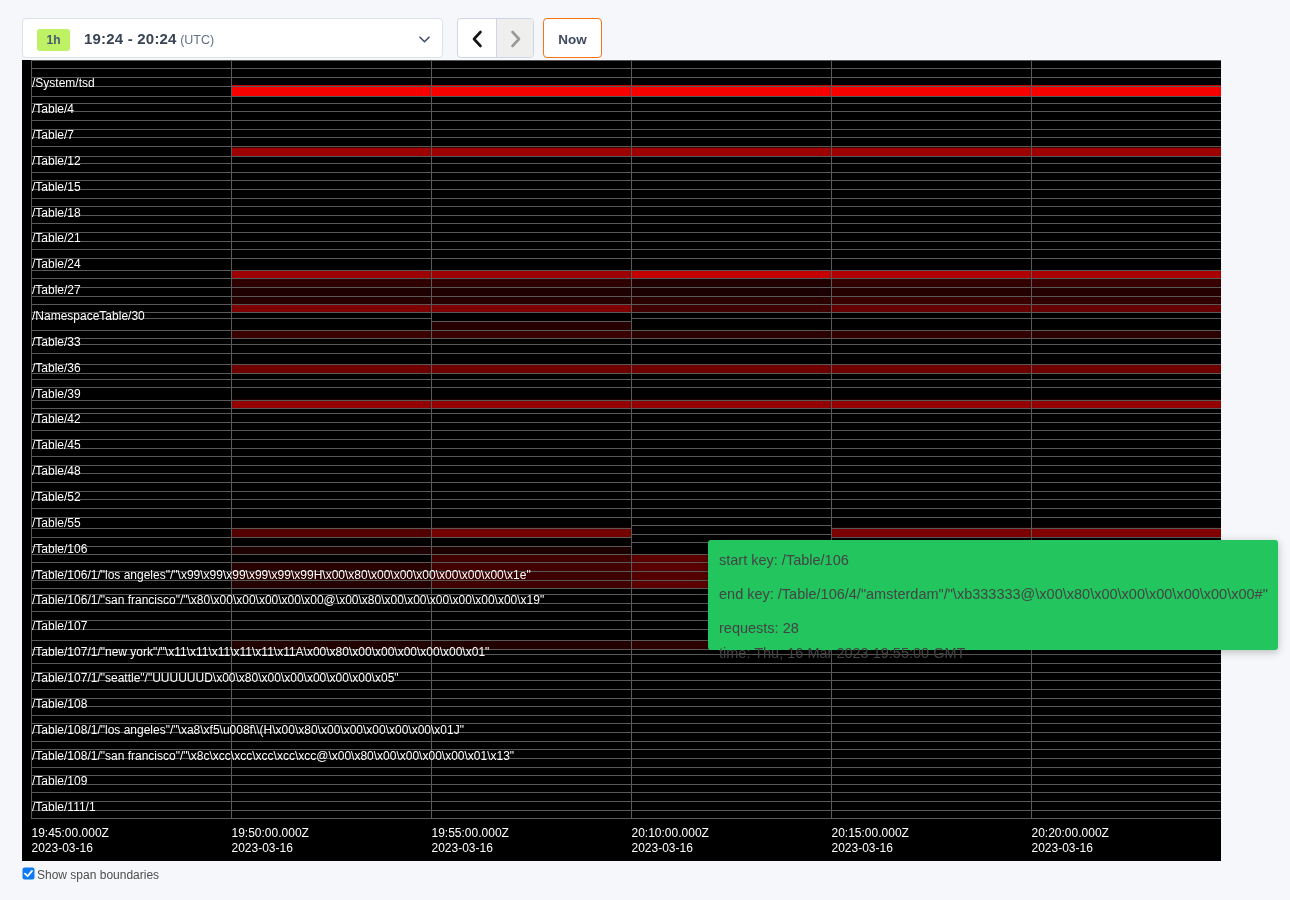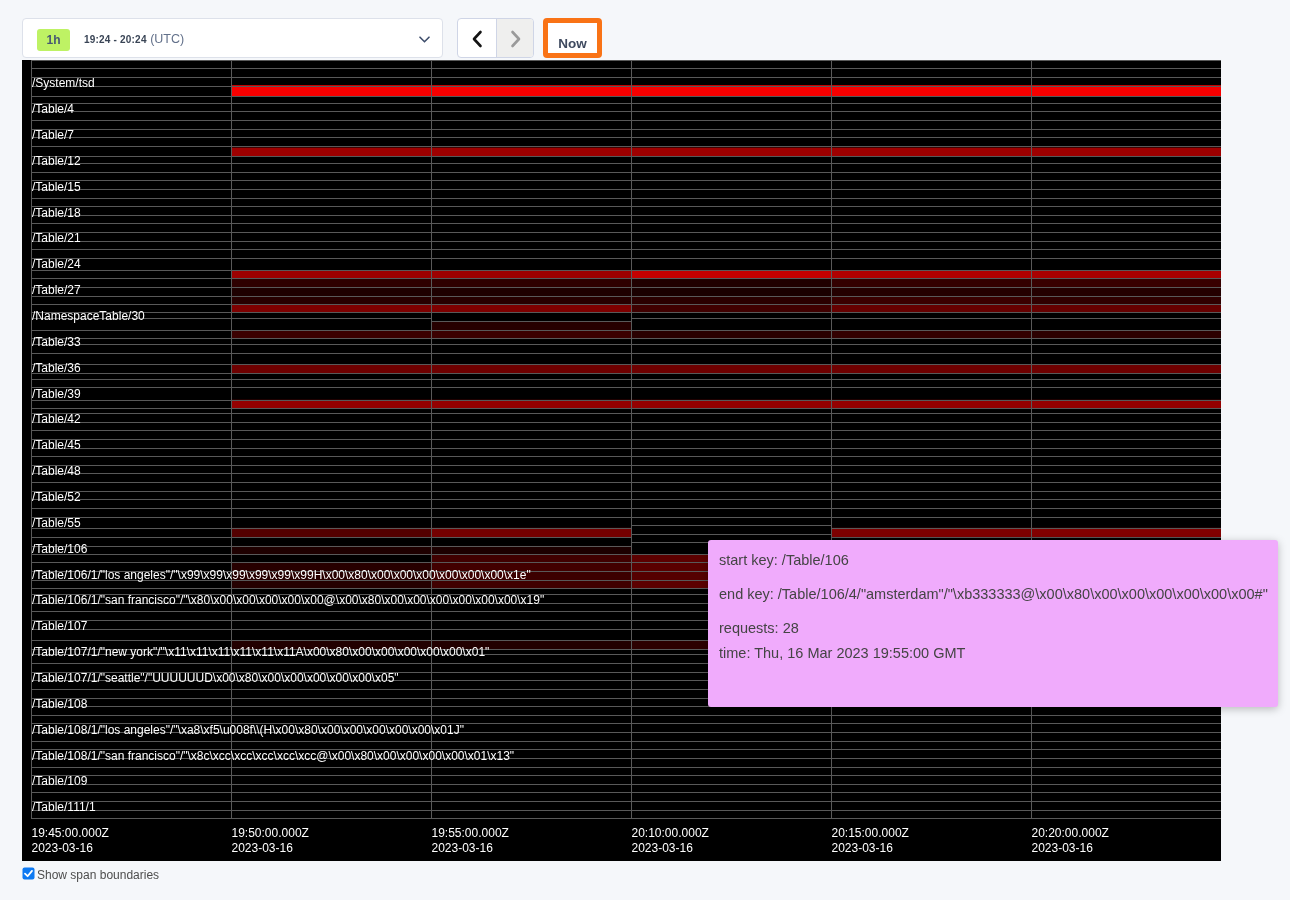--- a/index.html
+++ b/index.html
@@ -1,27 +1,27 @@
 <!DOCTYPE html>
 <html><head><meta charset="utf-8"><style>
 *{margin:0;padding:0;box-sizing:border-box}
 html,body{width:1290px;height:900px;background:#f5f7fa;font-family:"Liberation Sans",sans-serif;position:relative;overflow:hidden}
 .abs{position:absolute}
 .select{left:22px;top:18px;width:421px;height:40px;background:#fff;border:1px solid #dde1ea;border-radius:4px}
 .badge{left:37px;top:29px;width:33px;height:22px;background:#bef264;border-radius:3px;color:#475872;font-size:12px;font-weight:bold;text-align:center;line-height:22px}
 .trange{left:84px;top:25px;height:28px;line-height:28px;font-size:12.5px;color:#394455}
-.trange b{font-size:10px;letter-spacing:.2px}
+.trange b{font-size:15px;letter-spacing:.2px}
 .trange span{color:#62708a}
 .chev{left:419px;top:36px}
 .btngrp{left:457px;top:18px;width:77px;height:40px;border:1px solid #cfd5e6;border-radius:4px;background:#fff;overflow:hidden}
 .btnR{position:absolute;left:38px;top:0;width:39px;height:40px;background:#efefee;border-left:1px solid #cfd5e6}
-.nowbtn{left:543px;top:18px;width:59px;height:40px;background:#fff;border:5px solid #f97316;border-radius:4px;color:#3f4a5f;font-size:13.5px;font-weight:bold;text-align:center;line-height:41px}
+.nowbtn{left:543px;top:18px;width:59px;height:40px;background:#fff;border:1px solid #f97316;border-radius:4px;color:#3f4a5f;font-size:13.5px;font-weight:bold;text-align:center;line-height:41px}
 .canvas{left:22px;top:60px;width:1199px;height:801px;background:#000}
 svg text{font-family:"Liberation Sans",sans-serif;font-size:12px;fill:#fff}
-.tooltip{left:708px;top:539.5px;width:570px;height:167px;background:#f0abfc;border-radius:3px;box-shadow:0 2px 8px rgba(0,0,0,.25);font-size:14.5px;color:#444}
+.tooltip{left:708px;top:539.5px;width:570px;height:110px;background:#22c55e;border-radius:3px;box-shadow:0 2px 8px rgba(0,0,0,.25);font-size:14.5px;color:#444}
 .tl{position:absolute;left:11px;white-space:nowrap}
 .cbrow{left:22px;top:867px;height:15px}
 .cblab{left:37px;top:868px;font-size:12px;color:#4d4d4d}
 </style></head><body>
 <div class="abs select"></div>
 <div class="abs badge">1h</div>
 <div class="abs trange"><b>19:24 - 20:24</b> <span>(UTC)</span></div>
 <svg class="abs chev" width="11" height="7" viewBox="0 0 11 7">
     <path d="M1 1.2L5.5 5.7L10 1.2" stroke="#3d4d6b" stroke-width="1.6" fill="none" stroke-linecap="round"></path>
   </svg>

